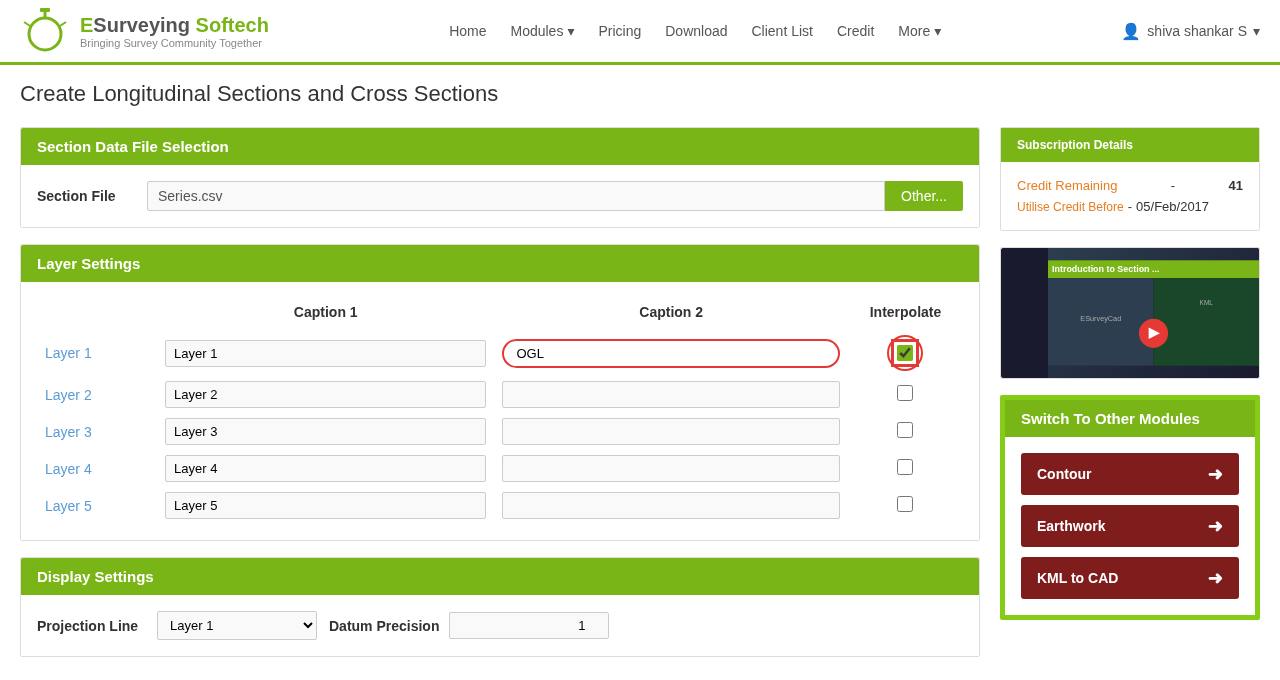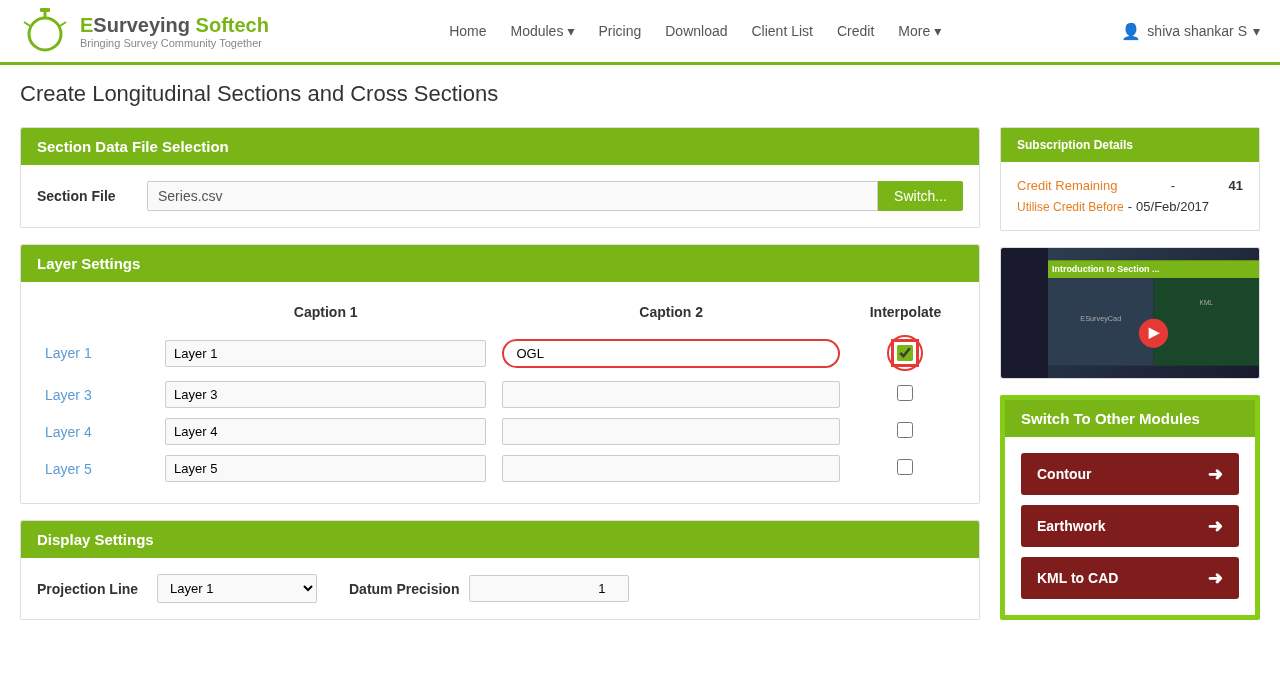--- a/index.html
+++ b/index.html
@@ -66,21 +66,21 @@
       border: 2px solid #e53935; background: #fff;
       border-radius: 20px; padding: 5px 12px;
     }
     .checkbox-cell { text-align: center; }
     .interpolate-checkbox { width: 16px; height: 16px; cursor: pointer; accent-color: #7ab517; }
     .interpolate-checkbox.checked-highlight {
       outline: 3px solid #e53935; outline-offset: 3px; border-radius: 50%;
     }
 
     
-    .display-form { display: flex; gap: 32px; flex-wrap: wrap; align-items: center; }
+    .display-form { display: flex; gap: 12px; flex-wrap: wrap; align-items: center; }
     .display-field { display: flex; align-items: center; gap: 10px; }
     .display-label { font-weight: bold; min-width: 110px; }
     .display-select {
       border: 1px solid #ccc; padding: 5px 8px; font-size: 13px;
       border-radius: 2px; background: #f9f9f9; width: 160px;
     }
     .display-number {
       border: 1px solid #ccc; padding: 5px 8px; font-size: 13px;
       border-radius: 2px; background: #f9f9f9; width: 160px; text-align: right;
     }
@@ -166,21 +166,21 @@
 
   <div class="left-col">
 
     <div class="card">
       <div class="card-header">Section Data File Selection</div>
       <div class="card-body">
         <div class="form-row">
           <label class="form-label">Section File</label>
           <div class="file-input-group">
             <div class="file-input-text">Series.csv</div>
-            <button class="browse-btn">Switch...</button>
+            <button class="browse-btn">Other...</button>
           </div>
         </div>
       </div>
     </div>
 
     <div class="card">
       <div class="card-header">Layer Settings</div>
       <div class="card-body">
         <table class="layer-table">
           <thead>
@@ -194,20 +194,26 @@
           <tbody id="layer-tbody">
           <tr>
                 <td class="layer-label" style="color: rgb(91, 155, 213);">Layer 1</td>
                 <td><input type="text" class="layer-input" value="Layer 1" style=""></td>
                 <td><input type="text" class="layer-input highlighted" value="OGL" style=""></td>
                 <td class="checkbox-cell"><div style="display: inline-flex; align-items: center; justify-content: center; width: 36px; height: 36px; border: 2px solid rgb(229, 57, 53); border-radius: 50%;">
                     <input type="checkbox" class="interpolate-checkbox checked-highlight" checked="" style="">
                   </div></td>
               </tr>
               <tr>
+                <td class="layer-label" style="color: rgb(91, 155, 213);">Layer 2</td>
+                <td><input type="text" class="layer-input" value="Layer 2" style=""></td>
+                <td><input type="text" class="layer-input" style=""></td>
+                <td class="checkbox-cell"><input type="checkbox" class="interpolate-checkbox" style=""></td>
+              </tr>
+              <tr>
                 <td class="layer-label" style="color: rgb(91, 155, 213);">Layer 3</td>
                 <td><input type="text" class="layer-input" value="Layer 3" style=""></td>
                 <td><input type="text" class="layer-input" style=""></td>
                 <td class="checkbox-cell"><input type="checkbox" class="interpolate-checkbox" style=""></td>
               </tr>
               <tr>
                 <td class="layer-label" style="color: rgb(91, 155, 213);">Layer 4</td>
                 <td><input type="text" class="layer-input" value="Layer 4" style=""></td>
                 <td><input type="text" class="layer-input" style=""></td>
                 <td class="checkbox-cell"><input type="checkbox" class="interpolate-checkbox" style=""></td>

